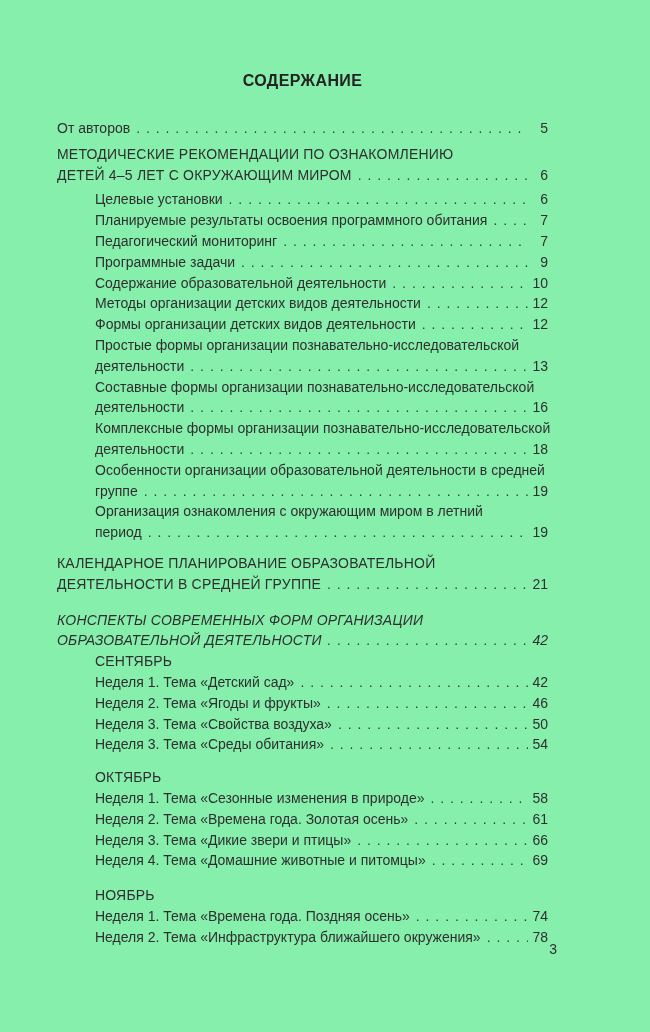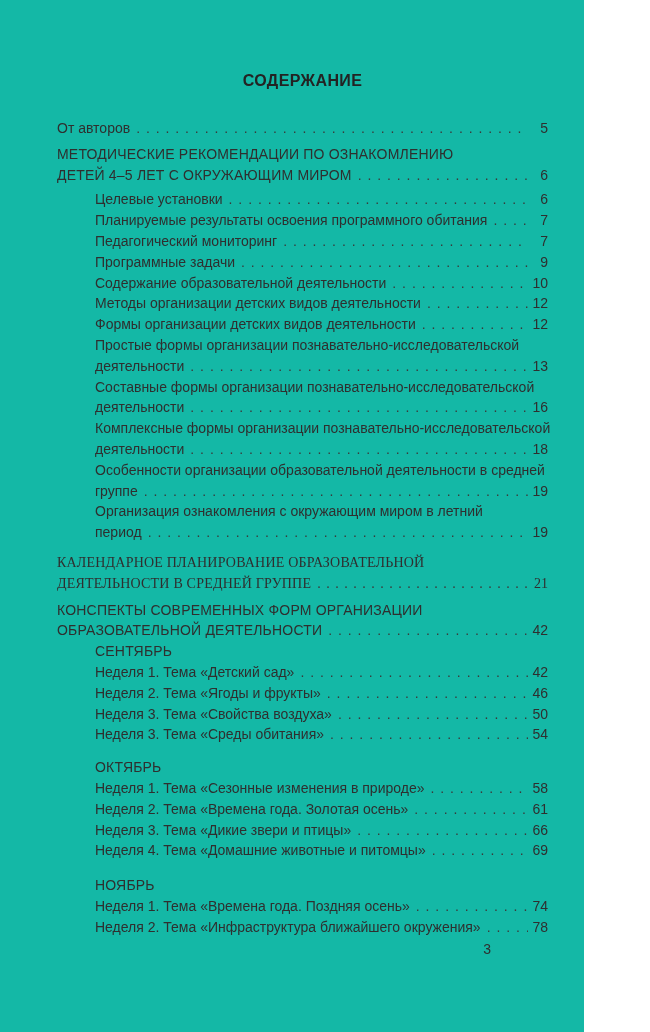--- a/index.html
+++ b/index.html
@@ -1,20 +1,20 @@
 <!DOCTYPE html>
 <html><head>
 <meta charset="utf-8">
 <style>
   html, body { margin: 0; padding: 0; background: #ffffff; }
   .page {
     position: relative;
-    width: 584px;
+    width: 650px;
     height: 1032px;
-    background: #14b8a6;
+    background: #86efac;
     font-family: "Liberation Sans", sans-serif;
     color: #2f2f2f;
     overflow: hidden;
   }
   .doc-title {
     position: absolute;
     top: 72px;
     left: 57px;
     width: 491px;
     text-align: center;
@@ -169,29 +169,29 @@
         </div>
       </div>
       <div class="toc-row level-1">
         <div class="pre-line">Организация ознакомления с окружающим миром в летний</div>
         <div class="last-line">
           <span class="last-text">период</span>
           <span class="dot-leader">. . . . . . . . . . . . . . . . . . . . . . . . . . . . . . . . . . . . . . . . . . . . . . . . . . . . . . . . . . . . . . . . . . . . . . . . . . . . . . . . </span>
           <span class="toc-page">19</span>
         </div>
       </div>
-      <div class="toc-row level-0 caps" style="margin-top: 10px; font-family: Liberation Serif, serif;">
+      <div class="toc-row level-0 caps" style="margin-top: 10px;">
         <div class="pre-line">КАЛЕНДАРНОЕ ПЛАНИРОВАНИЕ ОБРАЗОВАТЕЛЬНОЙ</div>
         <div class="last-line">
           <span class="last-text">ДЕЯТЕЛЬНОСТИ В СРЕДНЕЙ ГРУППЕ</span>
           <span class="dot-leader">. . . . . . . . . . . . . . . . . . . . . . . . . . . . . . . . . . . . . . . . . . . . . . . . . . . . . . . . . . . . . . . . . . . . . . . . . . . . . . . . </span>
           <span class="toc-page">21</span>
         </div>
       </div>
-      <div class="toc-row level-0 caps" style="margin-top: 5px;">
+      <div class="toc-row level-0 caps" style="margin-top: 15px; font-style: italic;">
         <div class="pre-line">КОНСПЕКТЫ СОВРЕМЕННЫХ ФОРМ ОРГАНИЗАЦИИ</div>
         <div class="last-line">
           <span class="last-text">ОБРАЗОВАТЕЛЬНОЙ ДЕЯТЕЛЬНОСТИ</span>
           <span class="dot-leader">. . . . . . . . . . . . . . . . . . . . . . . . . . . . . . . . . . . . . . . . . . . . . . . . . . . . . . . . . . . . . . . . . . . . . . . . . . . . . . . . </span>
           <span class="toc-page">42</span>
         </div>
       </div>
       <div class="toc-row level-1 caps heading">
         <div class="last-line">
           <span class="last-text">СЕНТЯБРЬ</span>

